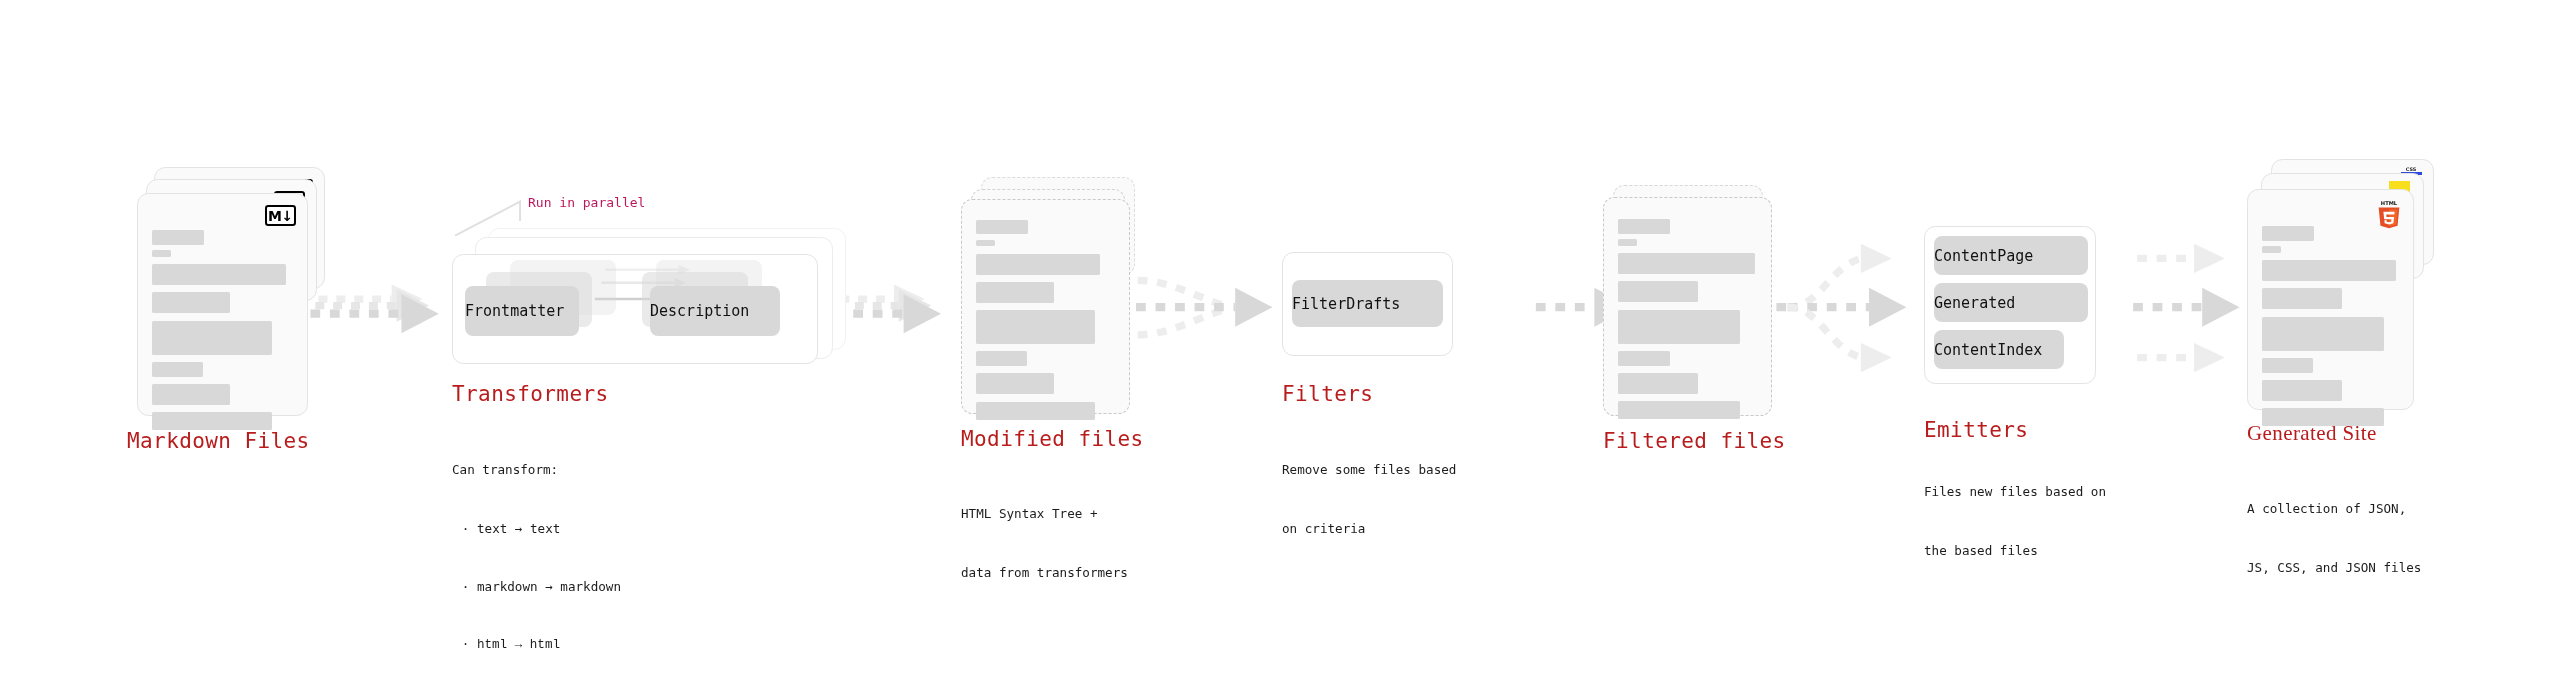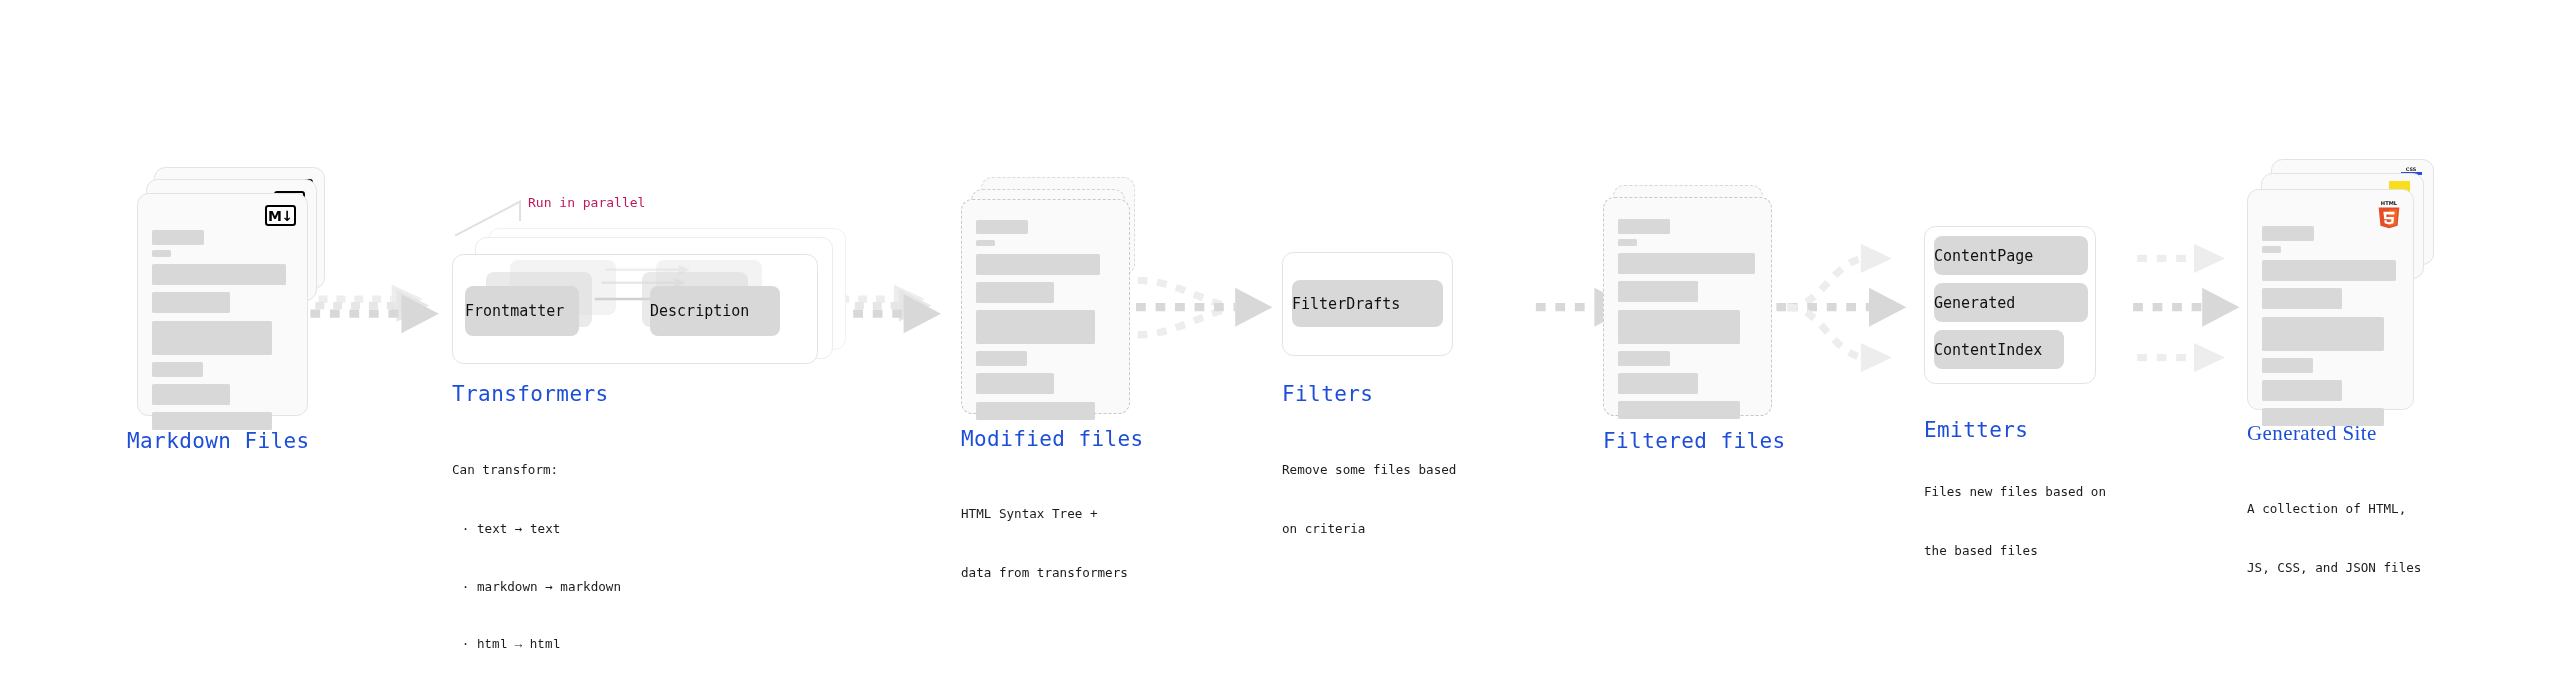--- a/index.html
+++ b/index.html
@@ -104,21 +104,21 @@
     box-sizing: border-box;
   }
   .chip.ghost1 { background: rgba(216,216,216,0.55); }
   .chip.ghost2 { background: rgba(216,216,216,0.30); }
 
   
   .cap-title {
     position: absolute;
     font-size: 21px;
     letter-spacing: 0.4px;
-    color: #1d4ed8;
+    color: #b91c1c;
     white-space: nowrap;
   }
   .cap-sub {
     position: absolute;
     font-size: 12.6px;
     line-height: 1.55;
     color: #1c1c1c;
     white-space: pre;
   }
   .cap-sub .bullet-row { white-space: pre; }
@@ -372,19 +372,19 @@
         <div class="doc-line" style="width:134px;height:21px;"></div>
         <div class="doc-line" style="width:80px;height:21px;"></div>
         <div class="doc-line" style="width:122px;height:34px;"></div>
         <div class="doc-line" style="width:51px;height:14.6px;"></div>
         <div class="doc-line" style="width:80px;height:21px;"></div>
         <div class="doc-line" style="width:122px;height:18px;"></div>
       </div>
     </div>
     <div class="cap-title" style="left:2247px; top:421px;font-family:Liberation Serif, serif;">Generated Site</div>
     <div class="cap-sub" style="left:2247px; top:460px;">
-      <div>A collection of HTML,</div>
+      <div>A collection of JSON,</div>
       <div>JS, CSS, and JSON files</div>
     </div>
   </div>
 
 </div>
 
 
 </body></html>

